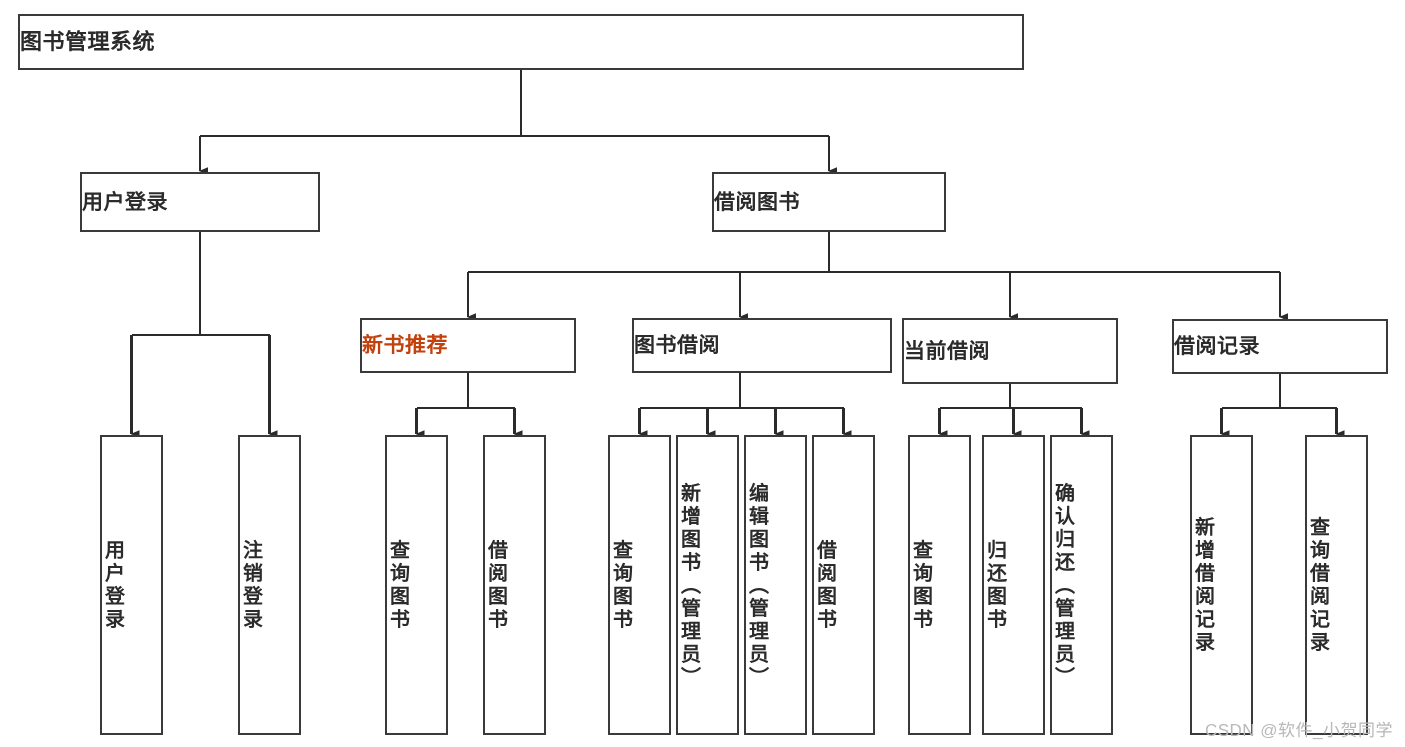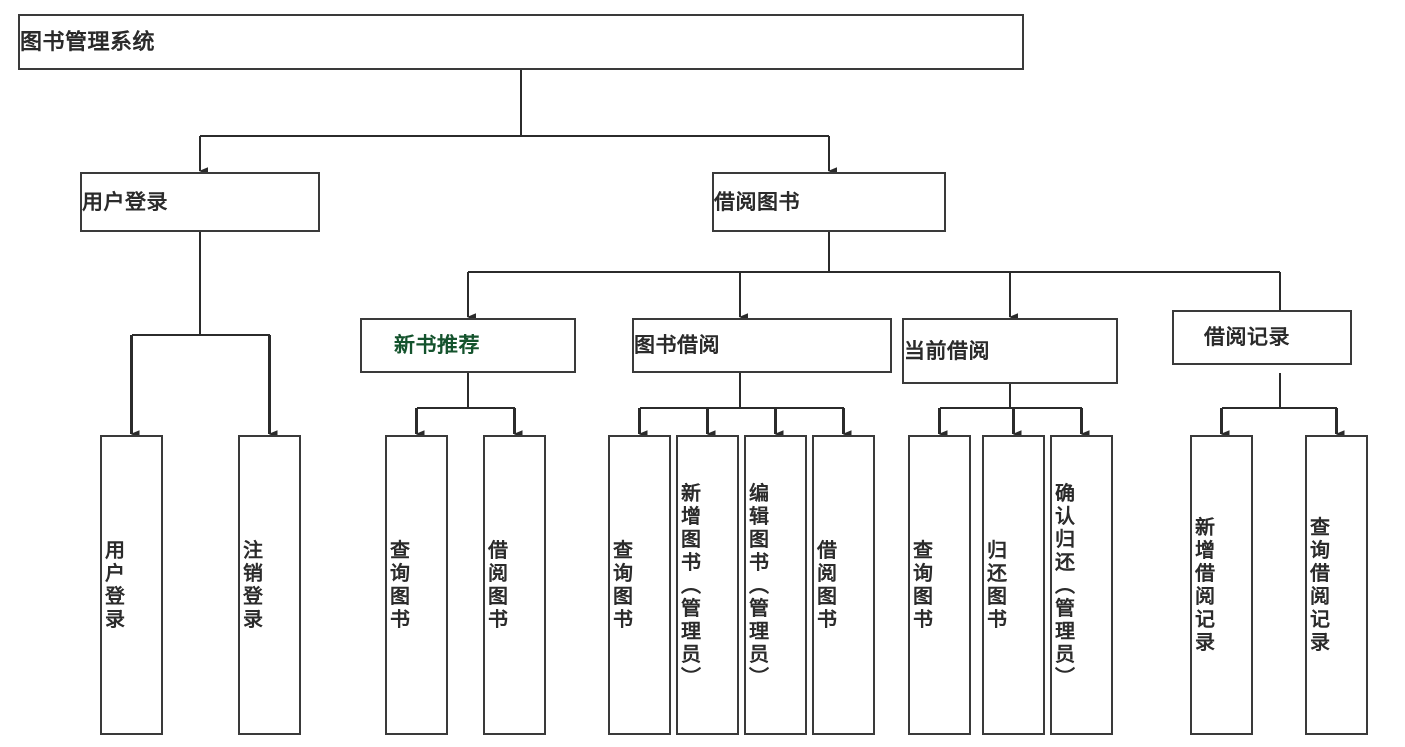--- a/index.html
+++ b/index.html
@@ -104,29 +104,29 @@
       <div class="node-box level0 root" style="left: 18px; top: 14px; width: 1006px; height: 56px; border-color: rgb(58, 58, 58); background: rgb(255, 255, 255);">
         <span class="node-label" style="color: rgb(43, 43, 43);">图书管理系统</span>
       </div>
       <div class="node-box level1" style="left: 80px; top: 172px; width: 240px; height: 60px; border-color: rgb(58, 58, 58); background: rgb(255, 255, 255);">
         <span class="node-label" style="color: rgb(43, 43, 43);">用户登录</span>
       </div>
       <div class="node-box level1" style="left: 712px; top: 172px; width: 234px; height: 60px; border-color: rgb(58, 58, 58); background: rgb(255, 255, 255);">
         <span class="node-label" style="color: rgb(43, 43, 43);">借阅图书</span>
       </div>
       <div class="node-box level2" style="left: 360px; top: 318px; width: 216px; height: 55px; border-color: rgb(58, 58, 58); background: rgb(255, 255, 255);">
-        <span class="node-label" style="color: #14532d; margin-left: 32px;">新书推荐</span>
+        <span class="node-label" style="color: #c2410c;">新书推荐</span>
       </div>
       <div class="node-box level2" style="left: 632px; top: 318px; width: 260px; height: 55px; border-color: rgb(58, 58, 58); background: rgb(255, 255, 255);">
         <span class="node-label" style="color: rgb(43, 43, 43);">图书借阅</span>
       </div>
       <div class="node-box level2" style="left: 902px; top: 318px; width: 216px; height: 66px; border-color: rgb(58, 58, 58); background: rgb(255, 255, 255);">
         <span class="node-label" style="color: rgb(43, 43, 43);">当前借阅</span>
       </div>
-      <div class="node-box level2" style="left: 1172px; top: 310px; width: 180px; height: 55px; border-color: rgb(58, 58, 58); background: rgb(255, 255, 255); padding-left: 30px;">
+      <div class="node-box level2" style="left: 1172px; top: 319px; width: 216px; height: 55px; border-color: rgb(58, 58, 58); background: rgb(255, 255, 255);">
         <span class="node-label" style="color: rgb(43, 43, 43);">借阅记录</span>
       </div>
       <div class="node-box level3 vertical" style="left: 100px; top: 435px; width: 63px; height: 300px; border-color: rgb(58, 58, 58); background: rgb(255, 255, 255);">
         <span class="node-label" style="color: rgb(43, 43, 43);">用户登录</span>
       </div>
       <div class="node-box level3 vertical" style="left: 238px; top: 435px; width: 63px; height: 300px; border-color: rgb(58, 58, 58); background: rgb(255, 255, 255);">
         <span class="node-label" style="color: rgb(43, 43, 43);">注销登录</span>
       </div>
       <div class="node-box level3 vertical" style="left: 385px; top: 435px; width: 63px; height: 300px; border-color: rgb(58, 58, 58); background: rgb(255, 255, 255);">
         <span class="node-label" style="color: rgb(43, 43, 43);">查询图书</span>
@@ -156,13 +156,14 @@
         <span class="node-label" style="color: rgb(43, 43, 43);">确认归还（管理员）</span>
       </div>
       <div class="node-box level3 vertical" style="left: 1190px; top: 435px; width: 63px; height: 300px; border-color: rgb(58, 58, 58); background: rgb(255, 255, 255);">
         <span class="node-label" style="color: rgb(43, 43, 43);">新增借阅记录</span>
       </div>
       <div class="node-box level3 vertical" style="left: 1305px; top: 435px; width: 63px; height: 300px; border-color: rgb(58, 58, 58); background: rgb(255, 255, 255);">
         <span class="node-label" style="color: rgb(43, 43, 43);">查询借阅记录</span>
       </div>
     </div>
 
+  <div class="watermark">CSDN @软件_小贺同学</div>
 </div>
 
 </body></html>

